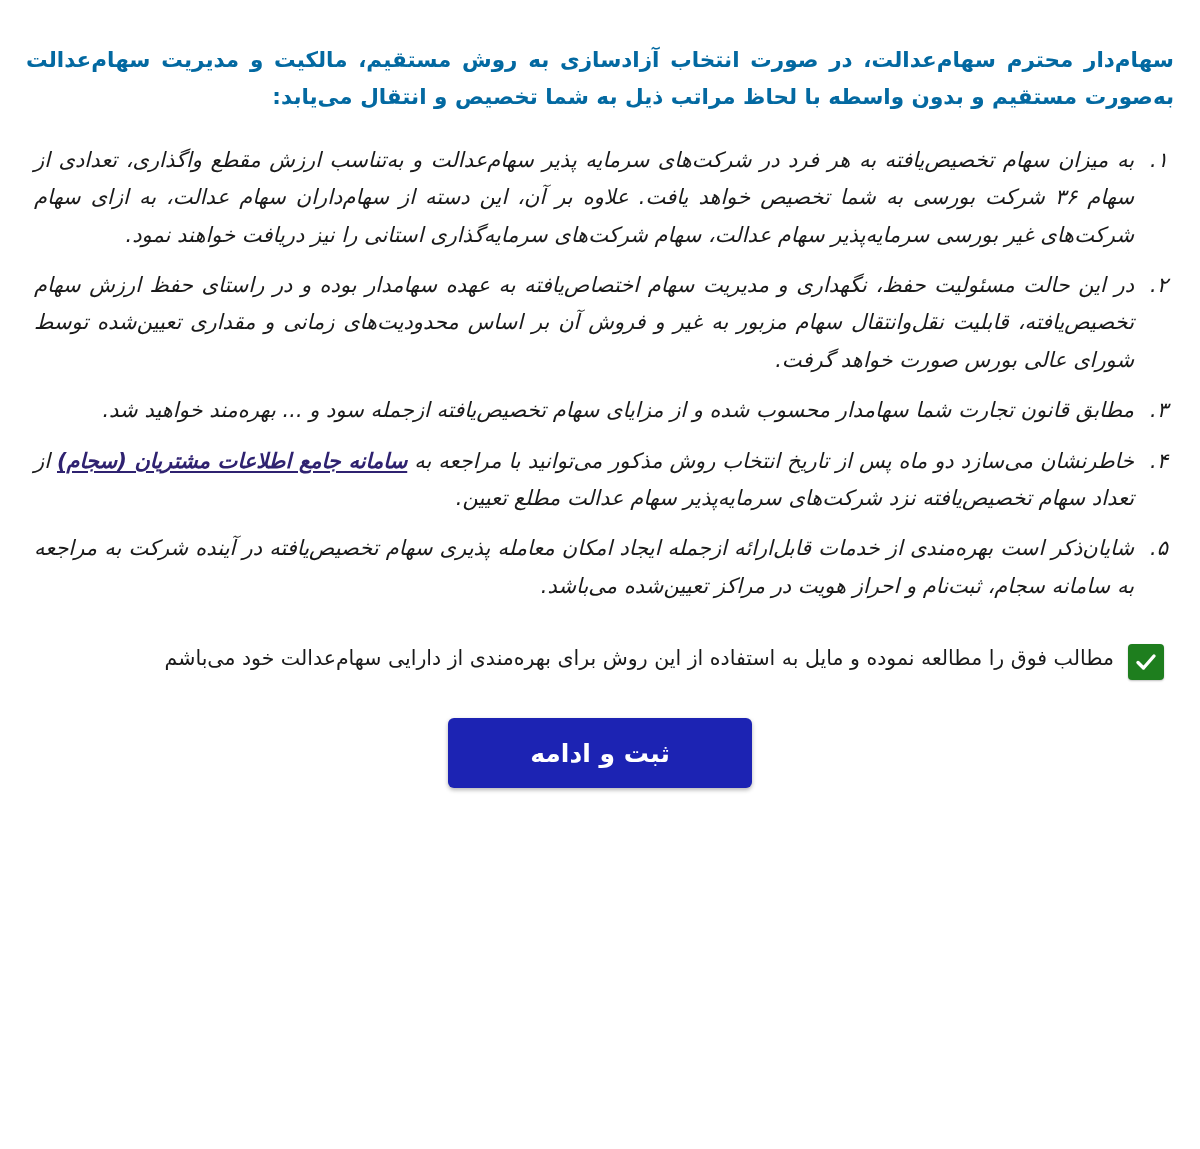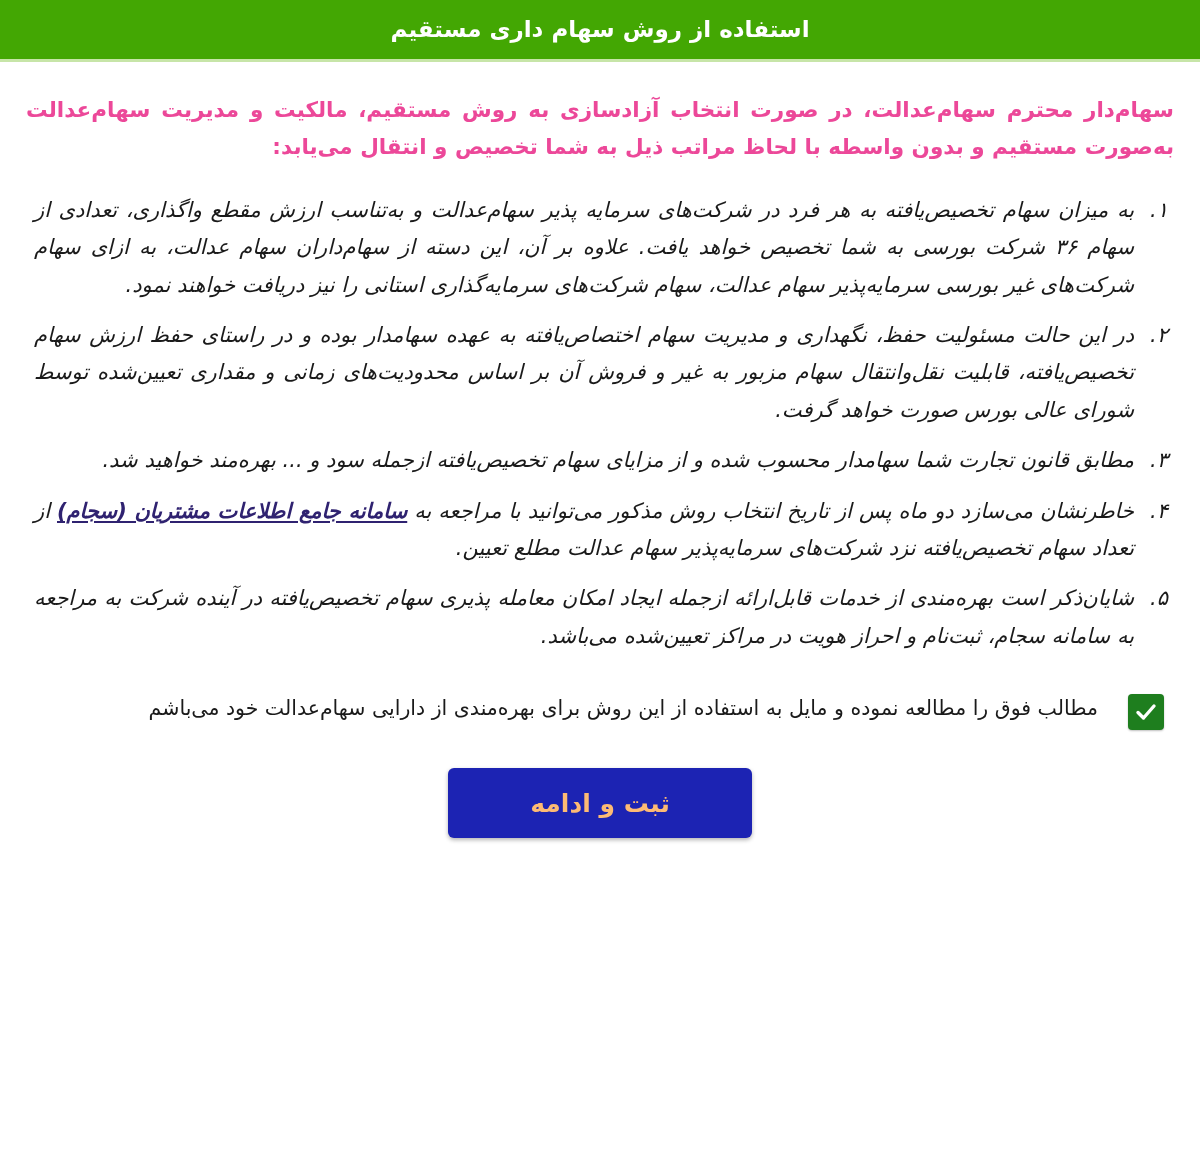--- a/index.html
+++ b/index.html
@@ -50,22 +50,22 @@
     padding: 26px 22px 0 22px;
     box-sizing: border-box;
   }
 
   .intro {
     font-size: 21.5px;
     font-weight: bold;
     line-height: 1.72;
     text-align: justify;
     text-align-last: right;
-    color: #ec4899;
-    margin: 4px 0 26px 0;
+    color: #0369a1;
+    margin: 16px 0 26px 0;
     padding: 0 4px;
   }
 
   
   ol.terms {
     margin: 0;
     padding: 0 44px 0 12px;
     list-style: none;
     counter-reset: term;
   }
@@ -100,21 +100,21 @@
     text-decoration: underline;
     text-underline-offset: 3px;
     text-decoration-thickness: 2px;
   }
 
   
   .agreement {
     display: flex;
     flex-direction: row;
     align-items: flex-start;
-    gap: 30px;
+    gap: 14px;
     padding: 22px 14px 0 16px;
     font-size: 20.5px;
     line-height: 1.8;
     color: #1a1a1a;
   }
   .checkbox {
     flex: 0 0 auto;
     width: 36px;
     height: 36px;
     background: #1e7e1e;
@@ -137,39 +137,36 @@
   .footer {
     display: flex;
     justify-content: center;
     align-items: flex-start;
     padding: 38px 0 0 0;
   }
   .submit-button {
     width: 304px;
     height: 70px;
     background: #1c23b3;
-    color: #fdba74;
+    color: #ffffff;
     font-family: "DejaVu Sans", "Liberation Sans", sans-serif;
     font-size: 25px;
     font-weight: bold;
     border: none;
     border-radius: 6px;
     cursor: pointer;
     box-shadow: 0 2px 4px rgba(0,0,0,0.3);
     line-height: 1;
   }
 </style>
 </head>
 <body>
 
 <div class="page">
 
-  <div class="header-bar">
-    <div class="header-title">استفاده از روش سهام داری مستقیم</div>
-  </div>
 
   <div class="content">
 
     <p class="intro">سهام‌دار محترم سهام‌عدالت، در صورت انتخاب آزادسازی به روش مستقیم، مالکیت و مدیریت سهام‌عدالت به‌صورت مستقیم و بدون واسطه با لحاظ مراتب ذیل به شما تخصیص و انتقال می‌یابد:</p>
 
     <ol class="terms">
 
       <li>
         <span class="term-text">به میزان سهام تخصیص‌یافته به هر فرد در شرکت‌های سرمایه پذیر سهام‌عدالت و به‌تناسب ارزش مقطع واگذاری، تعدادی از سهام ۳۶ شرکت بورسی به شما تخصیص خواهد یافت. علاوه بر آن، این دسته از سهام‌داران سهام عدالت، به ازای سهام شرکت‌های غیر بورسی سرمایه‌پذیر سهام عدالت، سهام شرکت‌های سرمایه‌گذاری استانی را نیز دریافت خواهند نمود.</span>
       </li>

